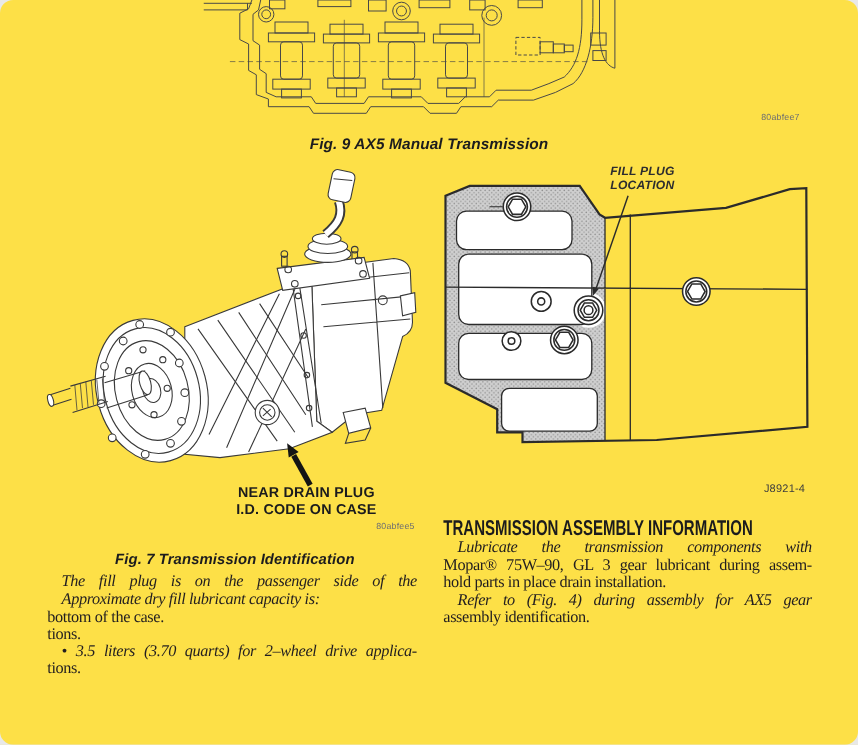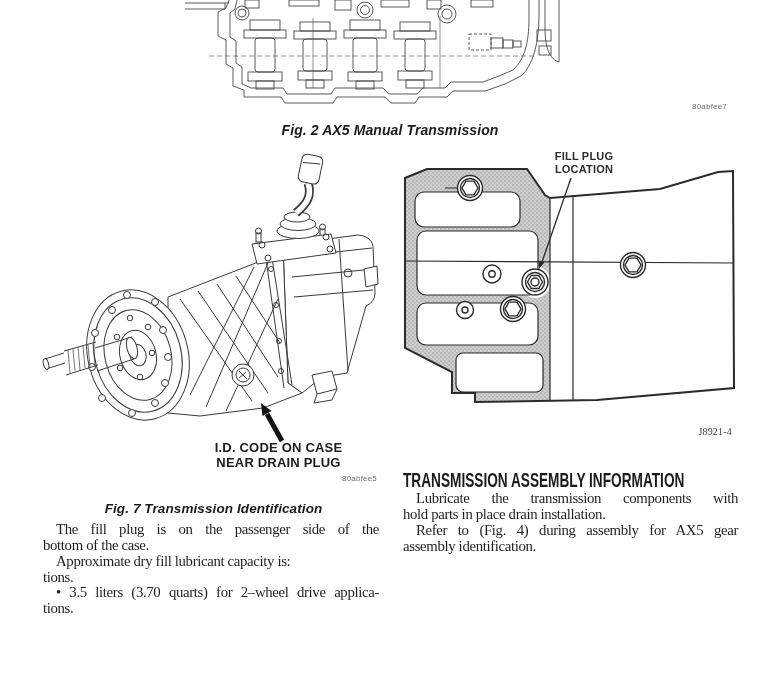--- a/index.html
+++ b/index.html
@@ -1,19 +1,20 @@
 <!DOCTYPE html>
 <html><head>
 <meta charset="utf-8">
 <style>
   html,body { margin:0; padding:0; background:#e8e8e8; }
   .page {
     position:relative; width:780px; height:677px;
-    background:#ffffff; overflow:hidden;
+    background:#fde047; overflow:hidden;
     font-family:"Liberation Serif", serif;
+    border-radius:12px;
   }
   .abs { position:absolute; }
   svg { position:absolute; display:block; }
 
   
   .caption {
     font-family:"Liberation Sans", sans-serif;
     font-weight:bold; font-style:italic;
     font-size:14px; color:#1c1c1e;
     text-align:center; letter-spacing:0.1px;
@@ -28,21 +29,21 @@
 
   
   .callout-bold {
     font-family:"Liberation Sans", sans-serif; font-weight:bold;
     font-size:13px; line-height:15px; color:#1b1b1d;
     text-align:center; letter-spacing:0.2px;
   }
   .callout-light {
     font-family:"Liberation Sans", sans-serif; font-weight:600;
     font-size:11px; line-height:12.5px; color:#2d2d2f;
-    text-align:center; letter-spacing:0.2px;
+    text-align:center; letter-spacing:0.2px;font-style:italic;
   }
 
   
   .heading-wrap { width:335px; height:21px; overflow:visible; }
   .heading-wrap span {
     display:inline-block; white-space:nowrap;
     transform:scaleX(0.70); transform-origin:0 50%;
     font-family:"Liberation Sans", sans-serif; font-weight:bold;
     font-size:19.5px; color:#1b1b1d;
   }
@@ -50,21 +51,21 @@
   
   .textblock { width:336px; }
   .textblock.right { width:335px; }
   .bl {
     font-family:"Liberation Serif", serif;
     font-size:14.8px; line-height:15.85px;
     letter-spacing:-0.35px; color:#221e20;
     white-space:normal;
   }
   .j   { text-align:justify; text-align-last:justify; }
-  .ind { padding-left:13px; }
+  .ind { padding-left:13px;font-style:italic; }
 </style>
 </head>
 <body>
 
 <div class="page">
 
   <svg class="abs" style="left:185px; top:0; width:380px; height:112px;" viewBox="0 0 380 112">
     <g stroke="#474747" fill="none" stroke-width="0.9">
 
       <path d="M0,3 L44,3 M0,9 L40,9 M40,3 L40,9"></path>
@@ -121,21 +122,21 @@
         <rect x="242" y="0" width="14" height="9"></rect>
         <rect x="286" y="0" width="22" height="7"></rect>
 
       <rect x="284" y="34" width="22" height="16" stroke-dasharray="3 2"></rect>
       <rect x="306" y="38" width="12" height="10"></rect>
       <rect x="318" y="40" width="10" height="8"></rect>
       <rect x="328" y="41" width="8" height="6"></rect>
     </g>
   </svg>
   <div class="abs code gray" style="left:647px; top:102px; width:80px;">80abfee7</div>
-  <div class="abs caption" style="left:190px; top:122px; width:400px;">Fig. 2 AX5 Manual Transmission</div>
+  <div class="abs caption" style="left:190px; top:122px; width:400px;">Fig. 9 AX5 Manual Transmission</div>
 
   <svg class="abs" style="left:40px; top:145px; width:355px; height:300px;" viewBox="0 0 355 300">
     <g stroke="#3a3a3a" fill="none" stroke-width="1">
 
       <path d="M243,100 L318,90 Q331,91 333,101 L335,148 Q335,157 326,161 L307,228 L282,232 L262,248 L248,238 Z" fill="#fff"></path>
       <path d="M250,112 L332,103 M252,132 L334,124 M254,152 L333,145 M299,94 L308,226"></path>
       <polygon points="324,124 337,121 338,139 326,142" fill="#fff"></polygon>
       <circle cx="308" cy="128" r="4"></circle>
 
       <path d="M272,230 L292,226 L297,244 L277,249 Z" fill="#fff"></path>
@@ -218,22 +219,22 @@
         <ellipse cx="6" cy="219" rx="2.5" ry="5.5" transform="rotate(-15 6 219)" fill="#fff"></ellipse>
       </g>
 
       <g stroke="none" fill="#141414">
         <polygon points="221,258 231.5,266 222.5,271"></polygon>
         <path d="M242,296 L227,269" stroke="#141414" stroke-width="5"></path>
       </g>
     </g>
   </svg>
   <div class="abs callout-bold" style="left:200px; top:440px; width:157px;">
+    <div>NEAR DRAIN PLUG</div>
     <div>I.D. CODE ON CASE</div>
-    <div>NEAR DRAIN PLUG</div>
   </div>
   <div class="abs code gray" style="left:315px; top:474px; width:62px;">80abfee5</div>
   <div class="abs caption" style="left:63px; top:501px; width:301px; font-size:13.5px;">Fig. 7 Transmission Identification</div>
 
   <svg class="abs" style="left:400px; top:160px; width:345px; height:245px;" viewBox="0 0 345 245">
     <defs>
       <pattern id="stip" width="4" height="4" patternUnits="userSpaceOnUse">
         <rect width="4" height="4" fill="#cfcfcf"></rect>
         <circle cx="1" cy="1" r="0.7" fill="#8f8f8f"></circle>
         <circle cx="3" cy="3" r="0.7" fill="#9a9a9a"></circle>
@@ -288,34 +289,35 @@
           <path d="M171,18 L142,102" stroke-width="1.3"></path>
           <polygon points="139,109 144.4,102.4 138.7,100.4" fill="#2b2b2b" stroke="none"></polygon>
         </g>
       </g>
     </g>
   </svg>
   <div class="abs callout-light" style="left:541px; top:150px; width:86px;">
     <div>FILL PLUG</div>
     <div>LOCATION</div>
   </div>
-  <div class="abs code dark" style="left:667px; top:426px; width:65px;font-family:Liberation Serif, serif;">J8921-4</div>
+  <div class="abs code dark" style="left:667px; top:439px; width:65px;">J8921-4</div>
 
   <div class="abs heading-wrap" style="left:403px; top:469px;text-align:center;">
     <span>TRANSMISSION ASSEMBLY INFORMATION</span>
   </div>
   <div class="abs textblock right" style="left:403px; top:491px;">
     <div class="bl j ind">Lubricate the transmission components with</div>
+    <div class="bl j">Mopar® 75W–90, GL 3 gear lubricant during assem-</div>
     <div class="bl">hold parts in place drain installation.</div>
     <div class="bl j ind">Refer to (Fig. 4) during assembly for AX5 gear</div>
     <div class="bl">assembly identification.</div>
   </div>
 
   <div class="abs textblock" style="left:43px; top:522px;">
     <div class="bl j ind">The fill plug is on the passenger side of the</div>
+    <div class="bl ind">Approximate dry fill lubricant capacity is:</div>
     <div class="bl">bottom of the case.</div>
-    <div class="bl ind">Approximate dry fill lubricant capacity is:</div>
     <div class="bl">tions.</div>
     <div class="bl j ind">• 3.5 liters (3.70 quarts) for 2–wheel drive applica-</div>
     <div class="bl">tions.</div>
   </div>
 
 </div>
 
 </body></html>

